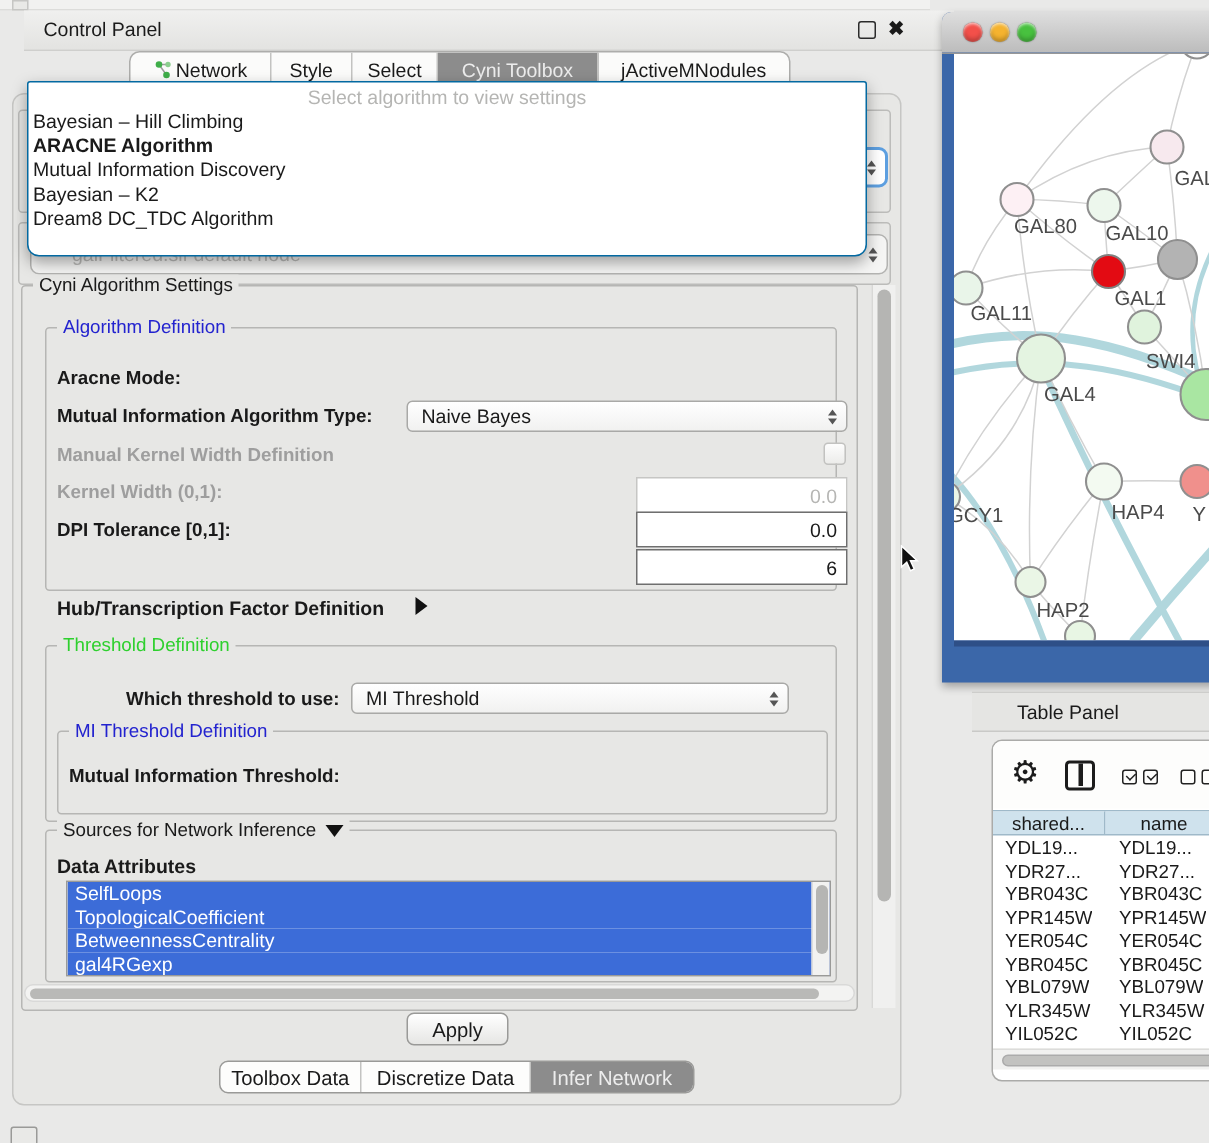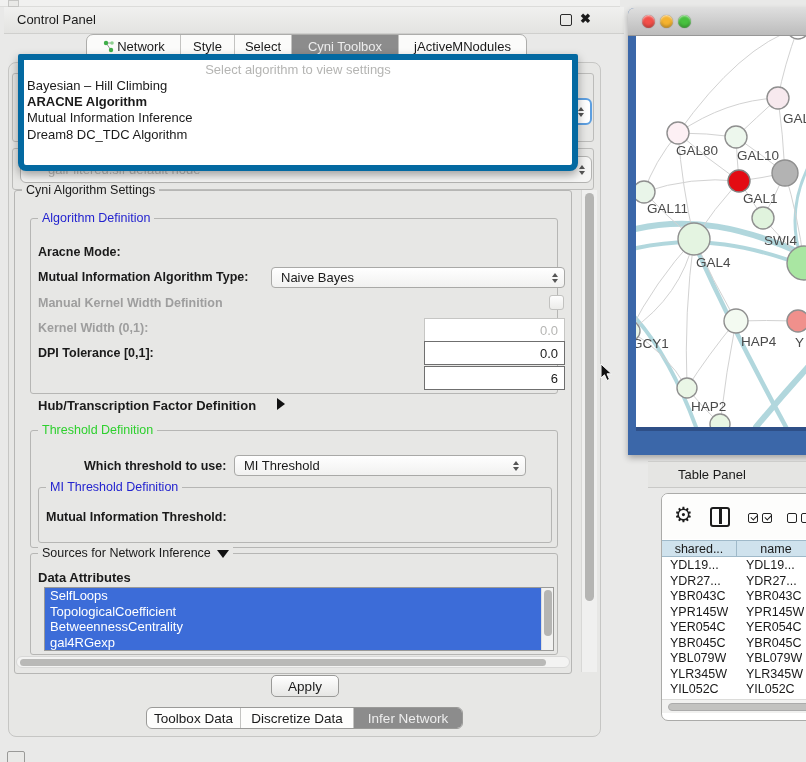--- a/index.html
+++ b/index.html
@@ -48,21 +48,21 @@
   .light{position:absolute;width:13px;height:13px;border-radius:50%;box-shadow:inset 0 1px 2px rgba(255,255,255,.7), inset 0 -2px 3px rgba(0,0,0,.25), 0 0 1px rgba(0,0,0,.5)}
 </style>
 </head>
 <body>
 
 <div class="abs" style="left:0;top:0;width:620px;height:762px;background:#e9e9e8">
 
   <div class="abs" style="left:0;top:0;width:620px;height:6px;background:#f1f1f0;border-bottom:1px solid #dcdcda"></div>
   <div class="abs" style="left:8px;top:0;width:9px;height:5px;border:1px solid #c6c6c4;background:#e9e9e7"></div>
 
-  <div class="abs" style="left:4px;top:7px;width:620px;height:26px;background:linear-gradient(#f0f0ef,#e3e3e1);border-bottom:1px solid #cfcfcd">
+  <div class="abs" style="left:16px;top:7px;width:620px;height:26px;background:linear-gradient(#f0f0ef,#e3e3e1);border-bottom:1px solid #cfcfcd">
     <span class="abs" style="left:13px;top:0;line-height:26px;font-size:13px">Control Panel</span>
     <span class="abs" style="left:556px;top:7px;width:10px;height:10px;border:1.7px solid #2b2b2b;border-radius:2px"></span>
     <span class="abs" style="left:576px;top:4px;font-size:13px;font-weight:bold">✖</span>
   </div>
 
   <div class="tabbar" style="left:86px;top:34px;width:441px">
     <div class="tab" style="width:94px">
       <svg width="13" height="13" viewBox="0 0 13 13">
         <line x1="4" y1="3" x2="9" y2="10" stroke="#9c9c9c" stroke-width="1"></line>
         <line x1="4" y1="3" x2="9" y2="3" stroke="#9c9c9c" stroke-width="1"></line>
@@ -193,25 +193,26 @@
       <span>Toolbox Data</span>
     </div>
     <div class="tab" style="width:113px;font-size:13.5px">
       <span>Discretize Data</span>
     </div>
     <div class="tab sel" style="width:108px;font-size:13.5px">
       <span>Infer Network</span>
     </div>
   </div>
 
-  <div class="abs" style="left:18px;top:54px;width:560px;height:117px;background:#fff;border:6px solid #0369a1;border-radius:2px 2px 8px 8px;box-shadow:0 4px 10px rgba(0,0,0,.35);box-sizing:border-box;z-index:50">
+  <div class="abs" style="left:18px;top:54px;width:560px;height:117px;background:#fff;border:1px solid #0369a1;border-radius:2px 2px 8px 8px;box-shadow:0 4px 10px rgba(0,0,0,.35);box-sizing:border-box;z-index:50">
     <div style="text-align:center;color:#b5b5b3;font-size:13px;line-height:17px;margin-top:1px">Select algorithm to view settings</div>
     <div style="font-size:13px;line-height:16.2px;padding-left:3px;white-space:nowrap">Bayesian – Hill Climbing</div>
     <div style="font-size:13px;line-height:16.2px;padding-left:3px;white-space:nowrap;font-weight:bold">ARACNE Algorithm</div>
-    <div style="font-size:13px;line-height:16.2px;padding-left:3px;white-space:nowrap">Mutual Information Inference</div>
+    <div style="font-size:13px;line-height:16.2px;padding-left:3px;white-space:nowrap">Mutual Information Discovery</div>
+    <div style="font-size:13px;line-height:16.2px;padding-left:3px;white-space:nowrap">Bayesian – K2</div>
     <div style="font-size:13px;line-height:16.2px;padding-left:3px;white-space:nowrap">Dream8 DC_TDC Algorithm</div>
   </div>
 
   <div class="abs" style="left:7px;top:751px;width:18px;height:13px;border:1.6px solid #9a9a98;border-radius:2px;background:#e9e9e7;box-sizing:border-box"></div>
 
   <svg class="abs" style="left:600px;top:363px;z-index:99" width="14" height="20" viewBox="0 0 14 20">
     <polygon points="1,1 1,15 4.5,11.8 7,17.5 9.5,16.3 7,10.8 11.5,10.8" fill="#111" stroke="#fff" stroke-width="1"></polygon>
   </svg>
 </div>
 

